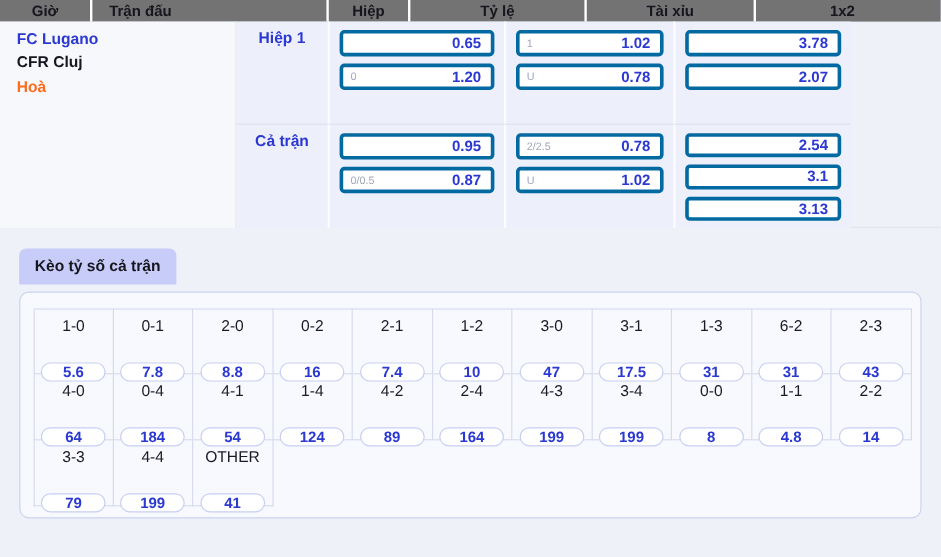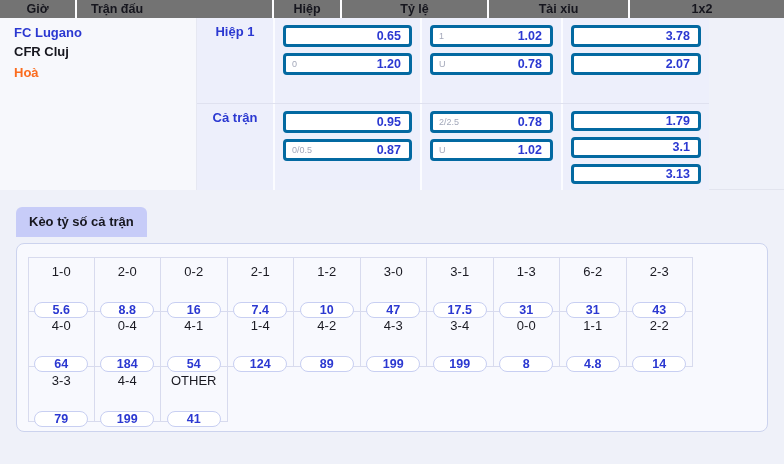--- a/index.html
+++ b/index.html
@@ -168,21 +168,21 @@
             <span class="olabel">2/2.5</span>
             <span class="oval">0.78</span>
           </div>
           <div class="obox">
             <span class="olabel">U</span>
             <span class="oval">1.02</span>
           </div>
         </div>
         <div class="ocol x12">
           <div class="obox">
-            <span class="oval">1.79</span>
+            <span class="oval">2.54</span>
           </div>
           <div class="obox">
             <span class="oval">3.1</span>
           </div>
           <div class="obox">
             <span class="oval">3.13</span>
           </div>
         </div>
       </div>
 
@@ -193,20 +193,24 @@
 <div class="section">
   <div class="tab">Kèo tỷ số cả trận</div>
   <div class="panel">
     <div class="grid">
         <div class="grow">
           <div class="gcell top left">
             <div class="glabel">1-0</div>
             <div class="pill">5.6</div>
           </div>
           <div class="gcell top">
+            <div class="glabel">0-1</div>
+            <div class="pill">7.8</div>
+          </div>
+          <div class="gcell top">
             <div class="glabel">2-0</div>
             <div class="pill">8.8</div>
           </div>
           <div class="gcell top">
             <div class="glabel">0-2</div>
             <div class="pill">16</div>
           </div>
           <div class="gcell top">
             <div class="glabel">2-1</div>
             <div class="pill">7.4</div>
@@ -251,20 +255,24 @@
           </div>
           <div class="gcell">
             <div class="glabel">1-4</div>
             <div class="pill">124</div>
           </div>
           <div class="gcell">
             <div class="glabel">4-2</div>
             <div class="pill">89</div>
           </div>
           <div class="gcell">
+            <div class="glabel">2-4</div>
+            <div class="pill">164</div>
+          </div>
+          <div class="gcell">
             <div class="glabel">4-3</div>
             <div class="pill">199</div>
           </div>
           <div class="gcell">
             <div class="glabel">3-4</div>
             <div class="pill">199</div>
           </div>
           <div class="gcell">
             <div class="glabel">0-0</div>
             <div class="pill">8</div>

